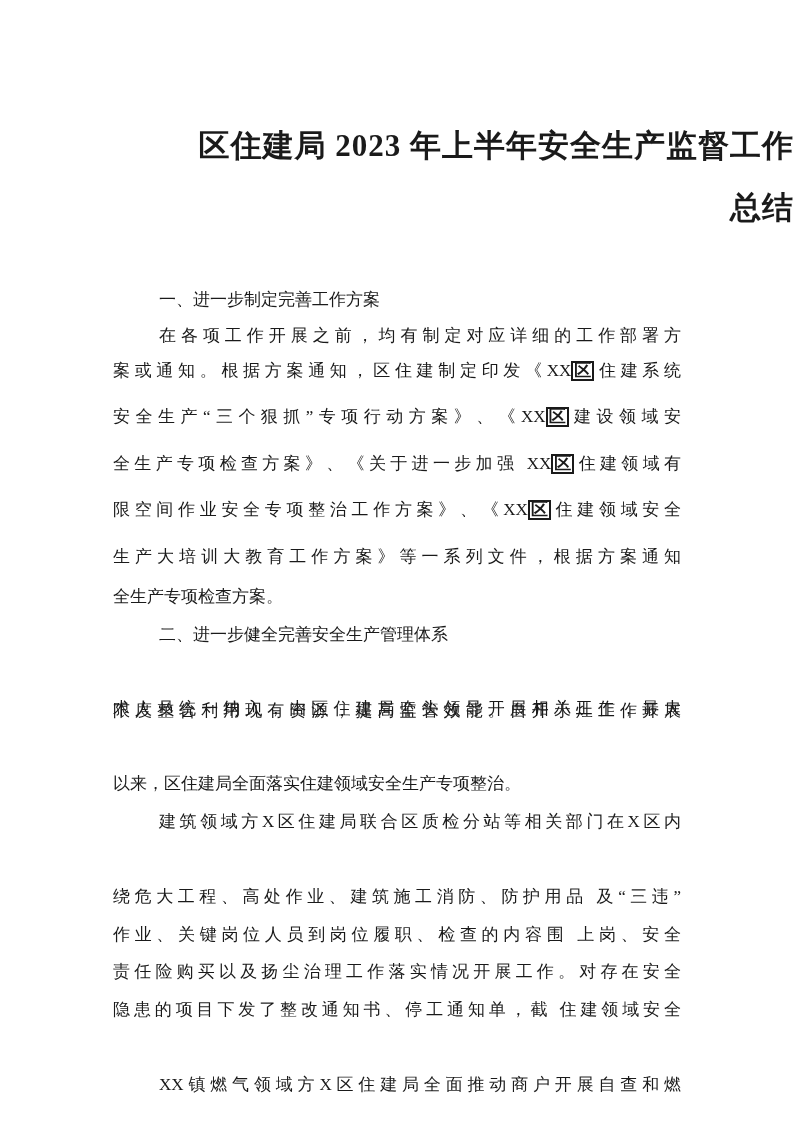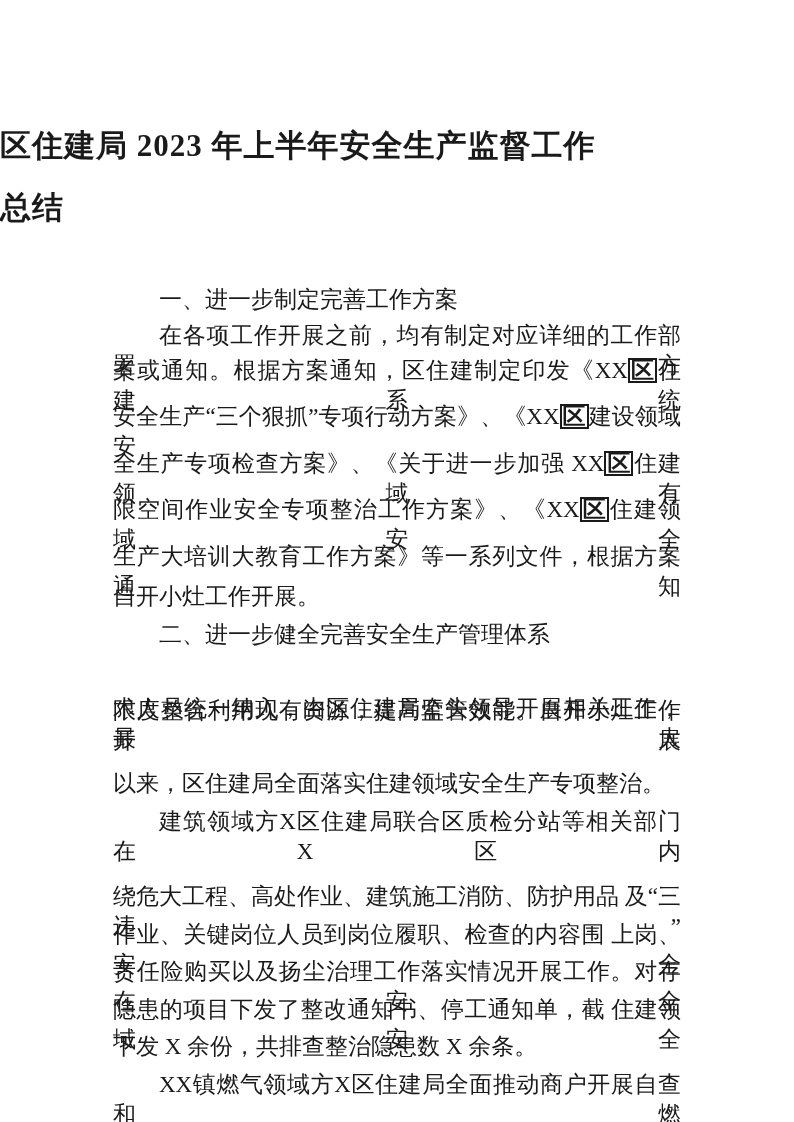--- a/index.html
+++ b/index.html
@@ -14,34 +14,34 @@
     margin: 0 auto;
     background: #ffffff;
     color: #1a1a1a;
     font-family: "Liberation Serif", "DejaVu Serif", serif;
     overflow: hidden;
   }
   .title-line {
     position: absolute;
     left: 0;
     width: 794px;
-    text-align: left;
+    text-align: right;
     font-size: 31px;
     font-weight: bold;
     line-height: 40px;
     letter-spacing: 1px;
     white-space: nowrap;
   }
   .title-line.l1 { top: 126px; }
   .title-line.l2 { top: 188px; }
   .line {
     position: absolute;
     left: 113px;
     width: 568px;
-    font-size: 23px;
+    font-size: 17px;
     line-height: 30px;
     white-space: nowrap;
   }
   .line.justify {
     white-space: normal;
     text-align: justify;
     text-align-last: justify;
   }
   .line.indent { text-indent: 46px; }
   .notdef {
@@ -77,21 +77,21 @@
   <div class="line justify" style="top:449px">
     <span>全生产专项检查方案》、《关于进一步加强 XX</span><span class="notdef">区</span><span>住建领域有</span>
   </div>
 
   <div class="line justify" style="top:495px">
     <span>限空间作业安全专项整治工作方案》、《XX</span><span class="notdef">区</span><span>住建领域安全</span>
   </div>
 
   <div class="line justify" style="top:542px">生产大培训大教育工作方案》等一系列文件，根据方案通知</div>
 
-  <div class="line" style="top:582px">自开小灶工作开展。</div>
+  <div class="line" style="top:582px">全生产专项检查方案。</div>
 
   <div class="line indent" style="top:620px">二、进一步健全完善安全生产管理体系</div>
 
 
   <div class="line justify" style="top:694px">术人员统一纳入，由区住建局牵头领导开展相关工作，最大</div>
 
   <div class="line justify" style="top:696px">限度整合利用现有资源，提高监管效能。自开小灶工作开展</div>
 
   <div class="line" style="top:769px">以来，区住建局全面落实住建领域安全生产专项整治。</div>
 
@@ -99,17 +99,16 @@
 
 
   <div class="line justify" style="top:882px">绕危大工程、高处作业、建筑施工消防、防护用品 及“三违”</div>
 
   <div class="line justify" style="top:920px">作业、关键岗位人员到岗位履职、检查的内容围 上岗、安全</div>
 
   <div class="line justify" style="top:957px">责任险购买以及扬尘治理工作落实情况开展工作。对存在安全</div>
 
   <div class="line justify" style="top:995px">隐患的项目下发了整改通知书、停工通知单，截 住建领域安全</div>
 
-  <div class="line" style="top:1032px">下发 X 余份，共排查整治隐患数 X 余条。</div>
 
   <div class="line indent justify" style="top:1070px">XX镇燃气领域方X区住建局全面推动商户开展自查和燃</div>
 
 </div>
 
 </body></html>

